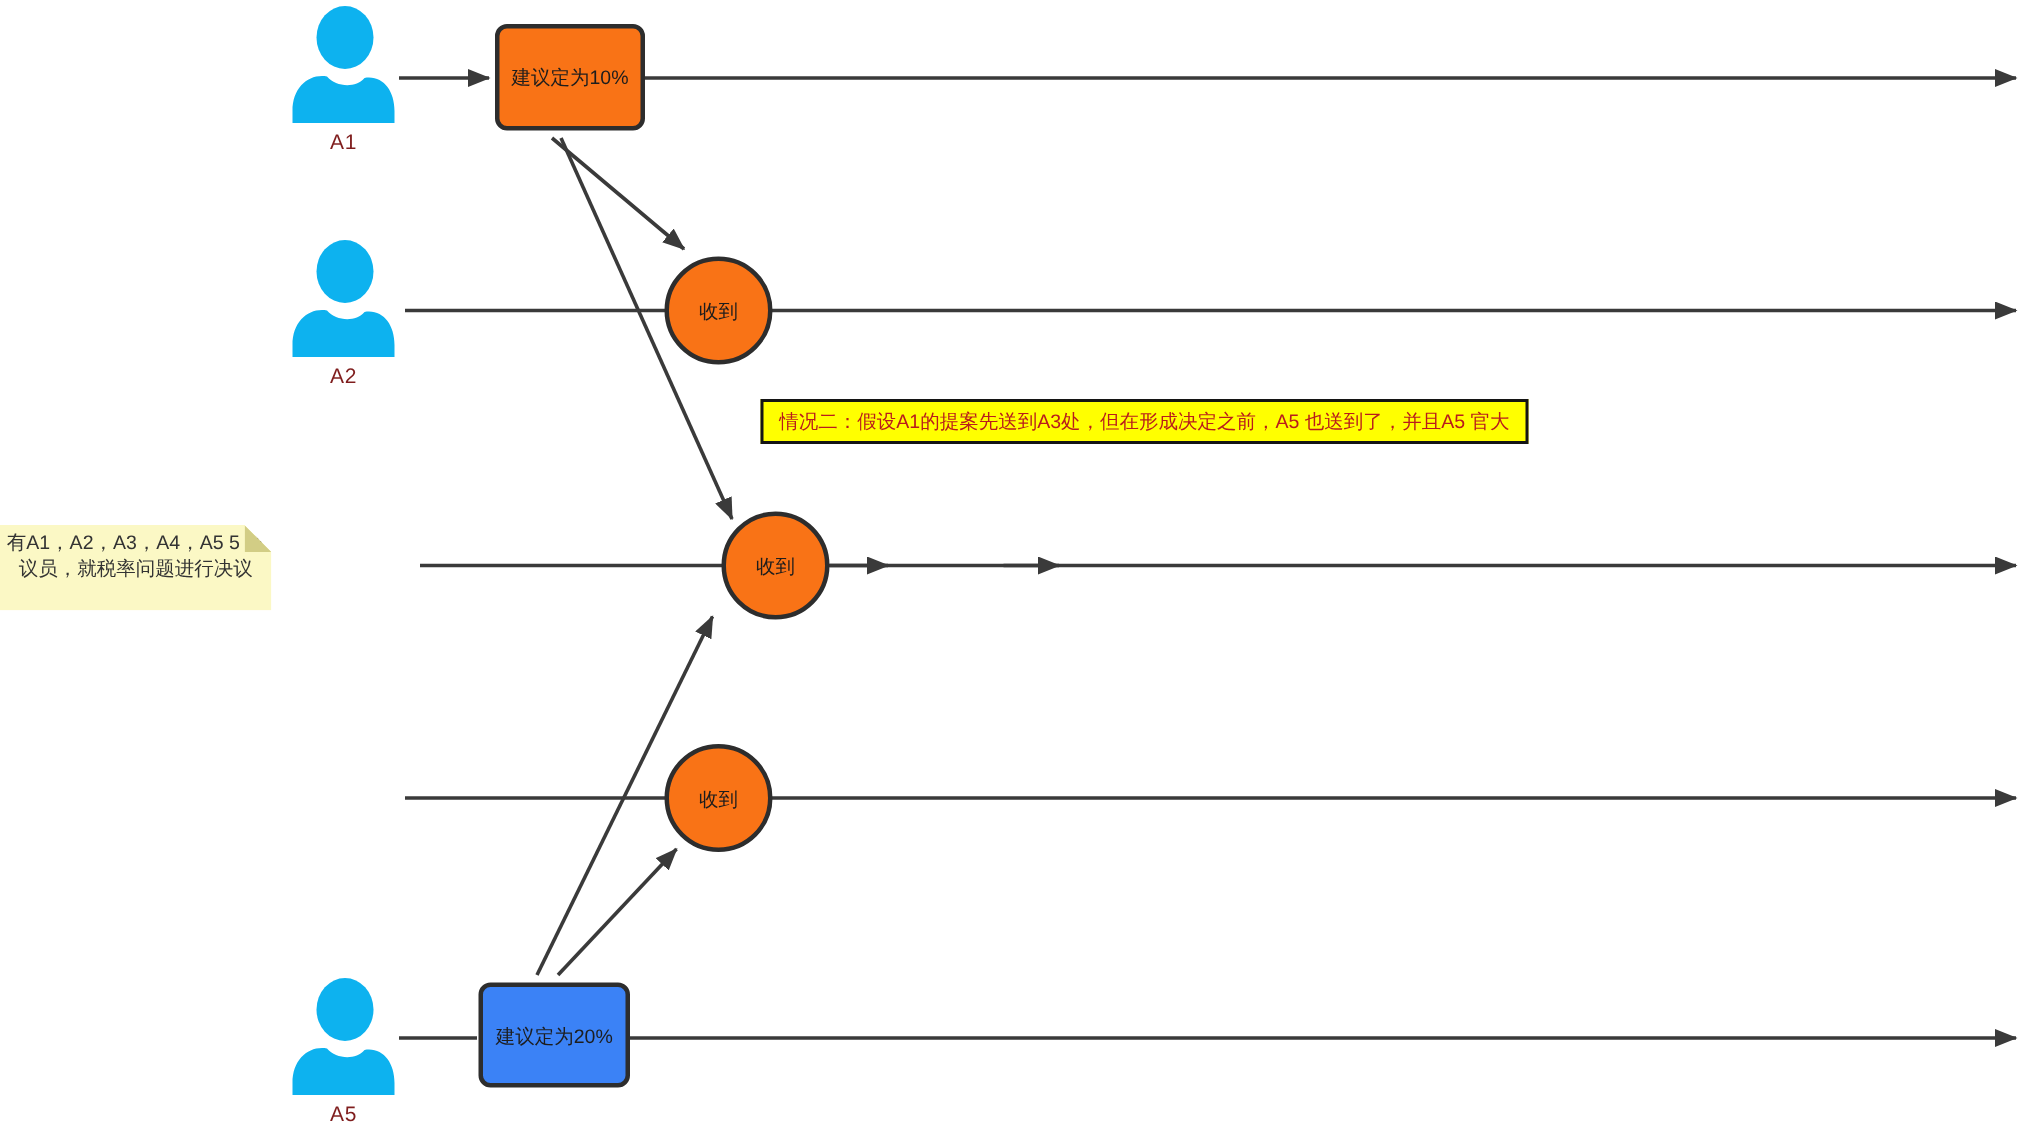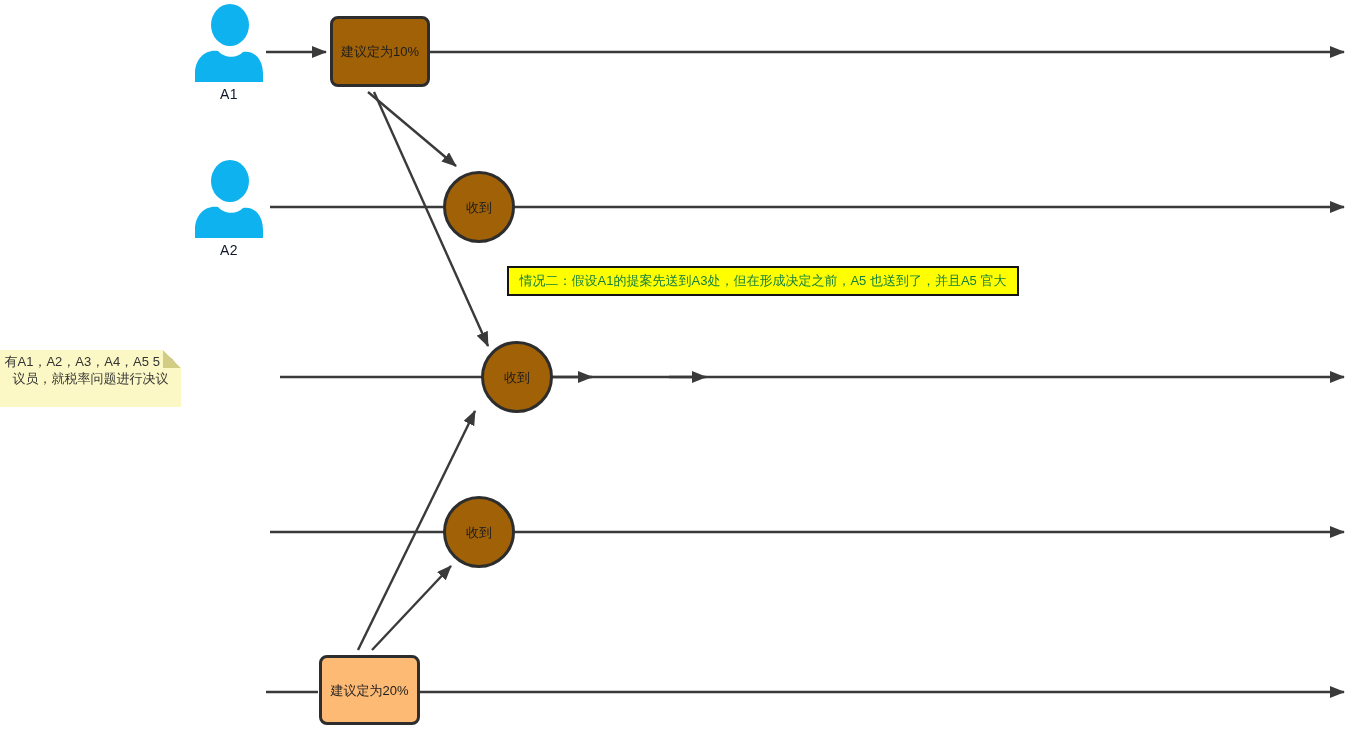--- a/index.html
+++ b/index.html
@@ -6,37 +6,37 @@
   #canvas{
     position:relative;
     width:1359px;height:752px;
     background:#ffffff;
     font-family:"Liberation Sans", sans-serif;
     overflow:hidden;
   }
   #wires{position:absolute;left:0;top:0;z-index:1;}
   .actor{position:absolute;width:72px;text-align:center;z-index:2;}
   .actor svg{display:block;}
-  .actor-label{margin-top:4px;font-size:14px;color:#0f172a;letter-spacing:.5px;}
+  .actor-label{margin-top:4px;font-size:14px;color:#7f1d1d;letter-spacing:.5px;}
   .node{
     position:absolute;display:flex;align-items:center;justify-content:center;
     text-align:center;box-sizing:border-box;z-index:2;
     border:3px solid #2d2d2d;color:#1d1d1d;font-size:13px;line-height:15px;
   }
   .rect{border-radius:8px;}
   .circle{border-radius:50%;}
-  .green{background:#a16207;}
-  .red{background:#fdba74;}
+  .green{background:#f97316;}
+  .red{background:#3b82f6;}
   .pre{white-space:pre-line;}
   .small{font-size:12px;line-height:14px;}
   .banner{
     position:absolute;left:507px;top:266px;width:512px;height:30px;
     background:#ffff00;border:2px solid #141414;box-sizing:border-box;
     display:flex;align-items:center;justify-content:center;
-    font-size:13px;color:#15803d;z-index:3;white-space:nowrap;
+    font-size:13px;color:#b91c1c;z-index:3;white-space:nowrap;
   }
   .sticky{
     position:absolute;left:0;top:350px;width:181px;height:57px;
     background:#fbf8c5;color:#333;font-size:13px;line-height:17px;
     text-align:center;box-sizing:border-box;padding:3px 2px;z-index:3;
     clip-path:polygon(0 0,163px 0,181px 18px,181px 100%,0 100%);
   }
   .sticky-fold{
     position:absolute;right:0;top:0;width:18px;height:18px;
     background:#d2cd85;clip-path:polygon(0 0,100% 100%,0 100%);
@@ -81,20 +81,27 @@
   <div class="actor" style="left:193px;top:160px;">
     <svg width="72" height="78" viewBox="0 0 72 78">
       <ellipse cx="37" cy="21" rx="19" ry="21" fill="#0db2ef"></ellipse>
       <path d="M2 78 L2 70 C2 54 13 45 25 47 C31 54 44 55 50 48 C62 46 70 56 70 70 L70 78 Z" fill="#0db2ef"></path>
     </svg>
     <div class="actor-label">A2</div>
   </div>
 
 
 
+  <div class="actor" style="left:193px;top:652px;">
+    <svg width="72" height="78" viewBox="0 0 72 78">
+      <ellipse cx="37" cy="21" rx="19" ry="21" fill="#0db2ef"></ellipse>
+      <path d="M2 78 L2 70 C2 54 13 45 25 47 C31 54 44 55 50 48 C62 46 70 56 70 70 L70 78 Z" fill="#0db2ef"></path>
+    </svg>
+    <div class="actor-label">A5</div>
+  </div>
 
   <div class="node rect green" style="left:330px;top:16px;width:100px;height:71px;">
     <span>建议定为10%</span>
   </div>
 
   <div class="node rect red" style="left:319px;top:655px;width:101px;height:70px;">
     <span>建议定为20%</span>
   </div>
 
   <div class="node circle green" style="left:443px;top:171px;width:72px;height:72px;">

